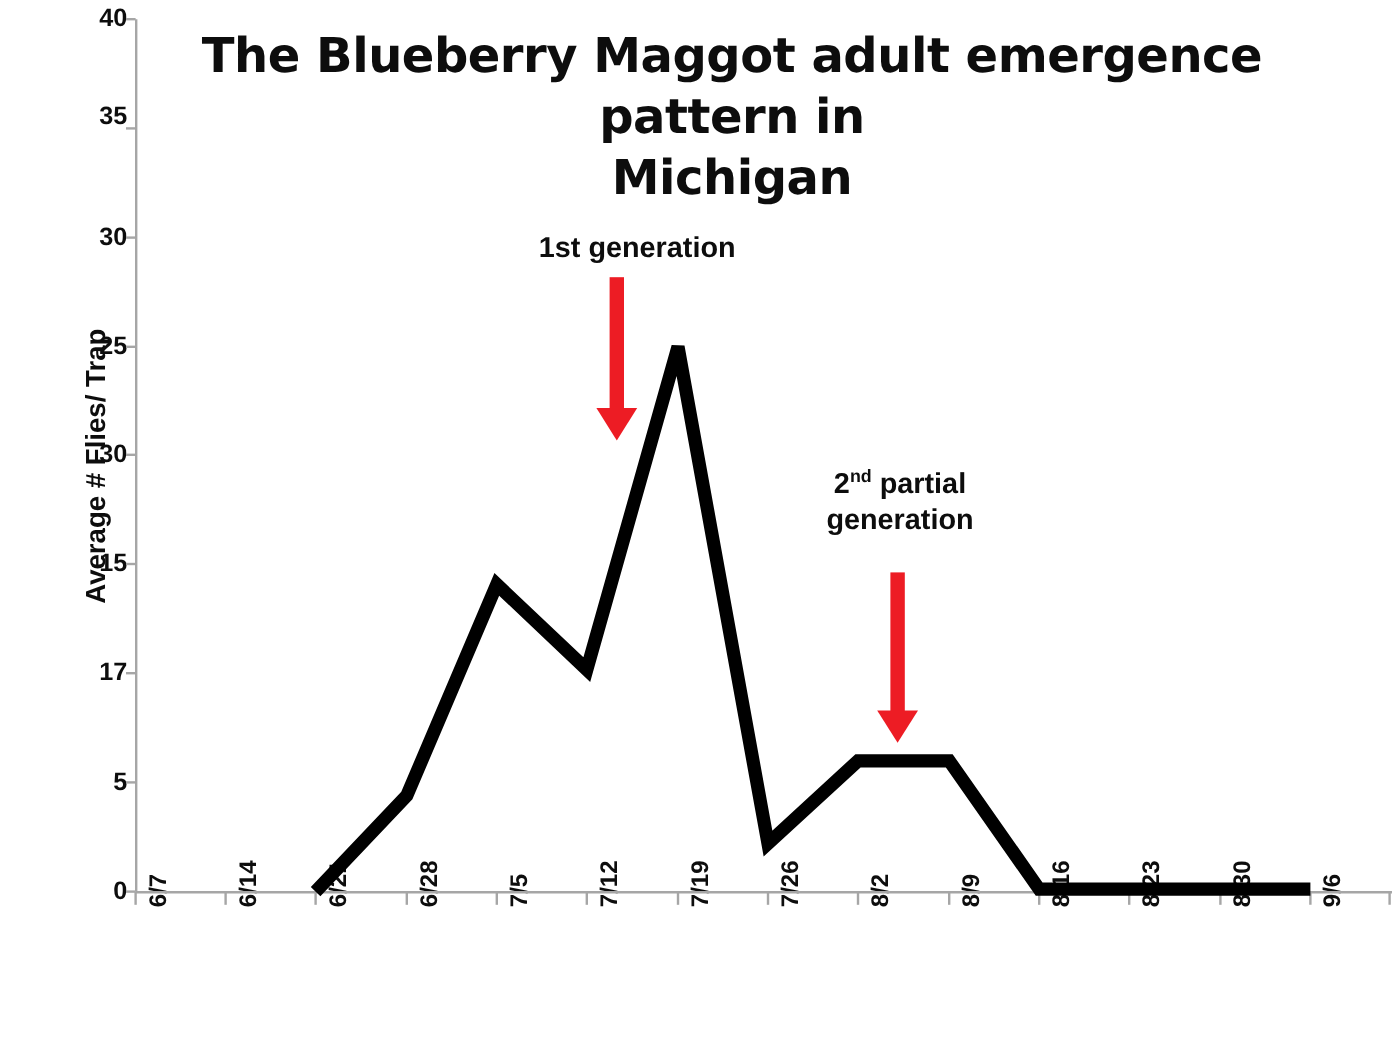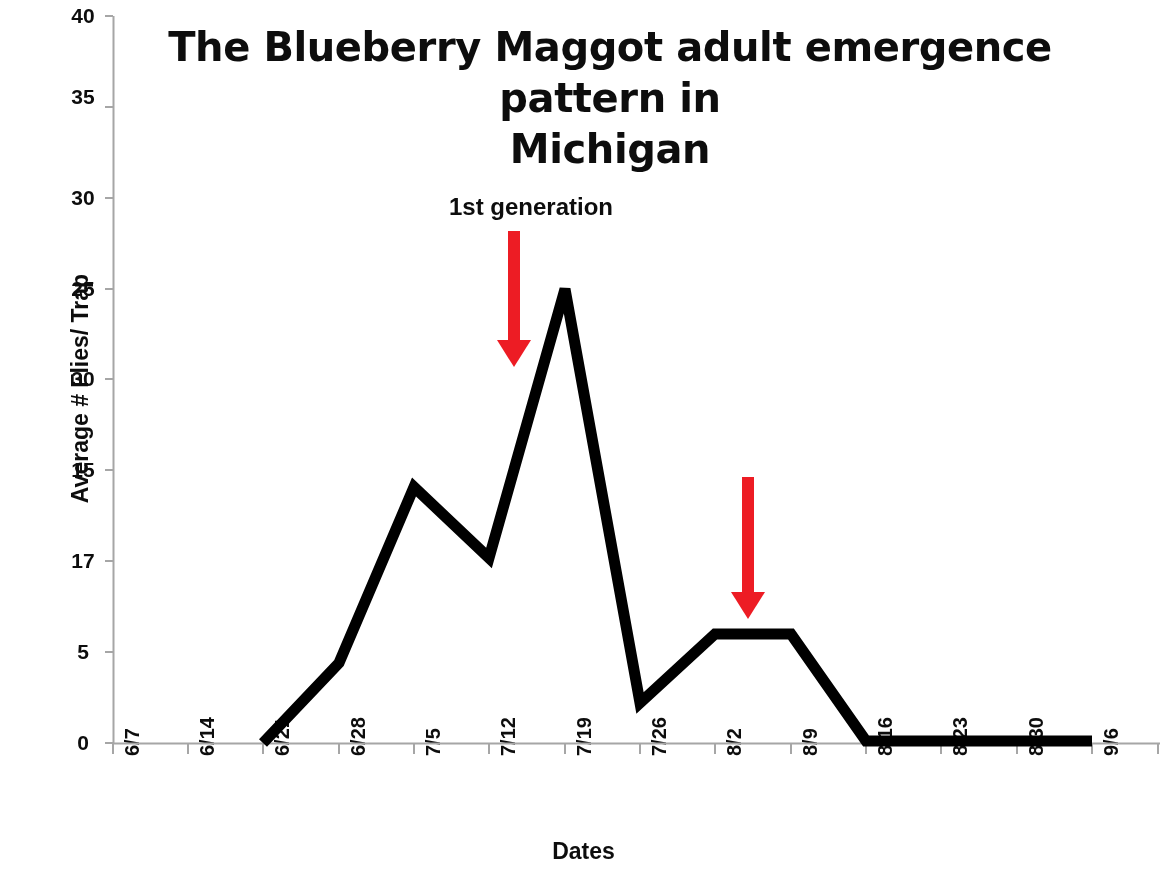--- a/index.html
+++ b/index.html
@@ -59,21 +59,21 @@
     font-weight: bold;
     color: #0d0d0d;
     font-family: "Liberation Sans", sans-serif;
   }
 
   
   .y-tick-label {
     position: absolute;
     right: 0;
     width: 46px;
-    text-align: center;
+    text-align: right;
     font-size: 21px;
     font-weight: bold;
     color: #0d0d0d;
     transform: translateY(-50%);
     font-family: "Liberation Sans", sans-serif;
   }
   #y-tick-labels {
     position: absolute;
     left: 54px;
     top: 0;
@@ -166,21 +166,20 @@
     <div class="x-tick-label" style="left:648px">7/26</div>
     <div class="x-tick-label" style="left:723px">8/2</div>
     <div class="x-tick-label" style="left:799px">8/9</div>
     <div class="x-tick-label" style="left:874px">8/16</div>
     <div class="x-tick-label" style="left:949px">8/23</div>
     <div class="x-tick-label" style="left:1025px">8/30</div>
     <div class="x-tick-label" style="left:1100px">9/6</div>
     <div class="x-tick-label" style="left:1166px">9/13</div>
   </div>
 
-  <div id="x-axis-title">Dates</div>
 
   <svg id="plot-svg" width="1167" height="875" viewBox="0 0 1167 875">
 
     <line id="y-axis-line" x1="113.5" y1="16" x2="113.5" y2="743" stroke="#a6a6a6" stroke-width="2"></line>
 
     <line id="x-axis-line" x1="113" y1="743.5" x2="1160" y2="743.5" stroke="#a6a6a6" stroke-width="2"></line>
 
     <g id="y-ticks" stroke="#a6a6a6" stroke-width="2">
       <line x1="105" y1="16" x2="113" y2="16"></line>
       <line x1="105" y1="107" x2="113" y2="107"></line>
@@ -219,14 +218,15 @@
     </g>
 
     <g id="annotation-arrow-2">
       <rect x="742" y="477" width="12" height="118" fill="#ED1C24"></rect>
       <polygon points="731,592 765,592 748,619" fill="#ED1C24"></polygon>
     </g>
   </svg>
 
   <div id="annotation-1-label" class="annotation-label">1st generation</div>
 
+  <div id="annotation-2-label" class="annotation-label">2<sup>nd</sup> partial<br>generation</div>
 
 </div>
 
 </body></html>

